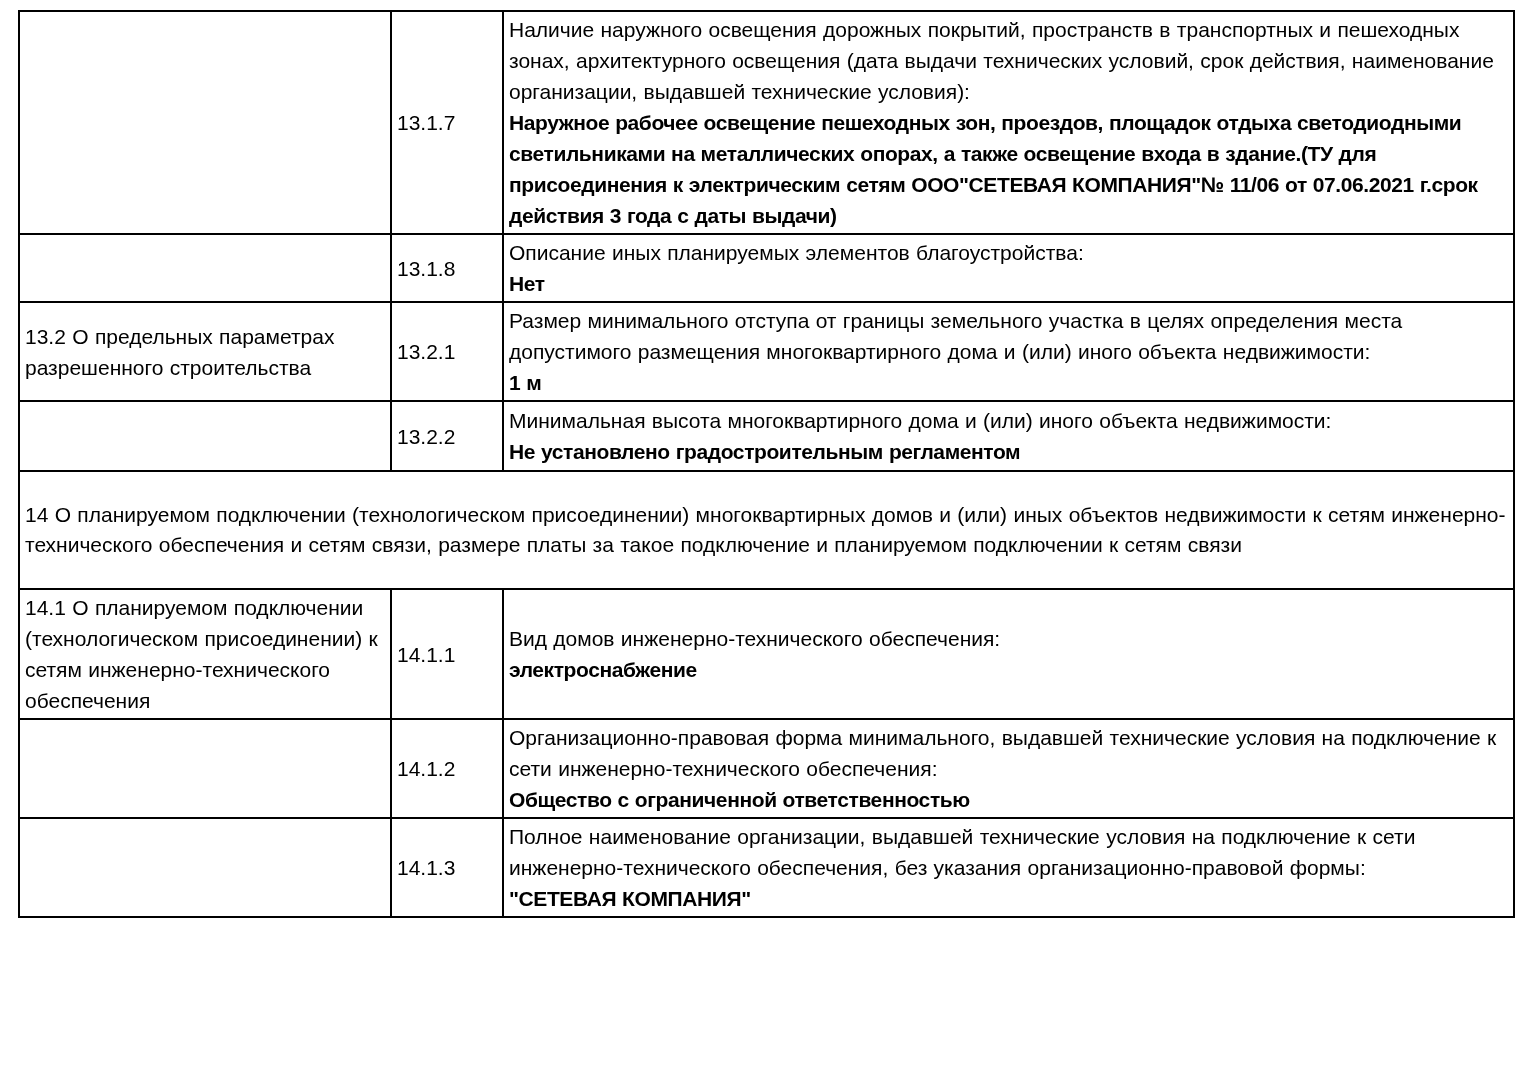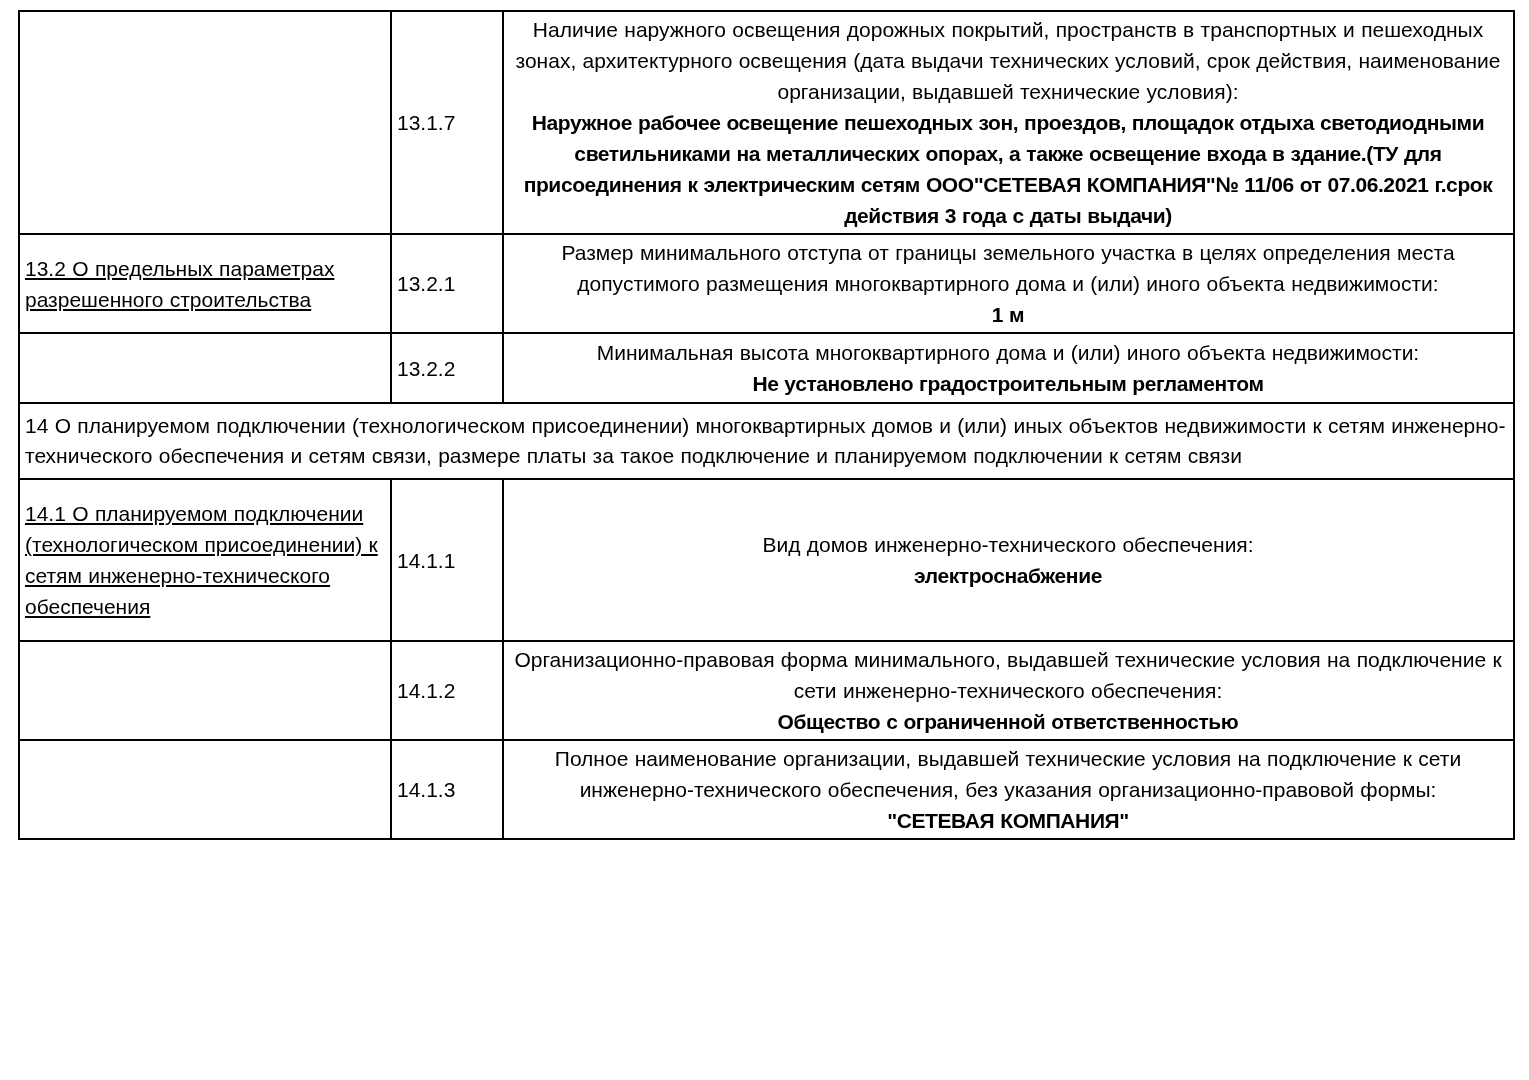--- a/index.html
+++ b/index.html
@@ -21,53 +21,61 @@
   }
   td {
     border: 2px solid #000000;
     vertical-align: middle;
     padding: 2px 6px 2px 5px;
     font-size: 21px;
     line-height: 31px;
     overflow: hidden;
     word-spacing: 0.5px;
   }
-  td.c-section { width: 372px; text-decoration: underline; }
+  td.c-section { width: 372px; }
   td.c-number  { width: 112px; }
-  td.c-content { width: 1011px; text-align: center; }
+  td.c-content { width: 1011px; }
   .field-value {
     font-weight: bold;
     letter-spacing: -0.4px;
   }
   td.section14 {
     vertical-align: middle;
     line-height: 30px;
   }
   tr.r1  { height: 217px; }
   tr.r2  { height: 66px;  }
   tr.r3  { height: 90px;  }
   tr.r4  { height: 70px; border-radius: 16px;  }
   tr.r5  { height: 65px;  }
   tr.r6  { height: 65px;  }
-  tr.r7  { height: 76px;  }
-  tr.r8  { height: 162px; }
+  tr.r7  { height: 118px;  }
+  tr.r8  { height: 130px; }
   tr.r9  { height: 92px;  }
   tr.r10 { height: 98px;  }
 </style>
 </head>
 <body>
 
 <table class="decl">
   <tbody>
     <tr class="r1">
       <td class="c-section"></td>
       <td class="c-number">13.1.7</td>
       <td class="c-content">
         <div>Наличие наружного освещения дорожных покрытий, пространств в транспортных и пешеходных зонах, архитектурного освещения (дата выдачи технических условий, срок действия, наименование организации, выдавшей технические условия):</div>
         <div class="field-value">Наружное рабочее освещение пешеходных зон, проездов, площадок отдыха светодиодными светильниками на металлических опорах, а также освещение входа в здание.(ТУ для присоединения к электрическим сетям ООО"СЕТЕВАЯ КОМПАНИЯ"№ 11/06 от 07.06.2021 г.срок действия 3 года с даты выдачи)</div>
+      </td>
+    </tr>
+    <tr class="r2">
+      <td class="c-section"></td>
+      <td class="c-number">13.1.8</td>
+      <td class="c-content">
+        <div>Описание иных планируемых элементов благоустройства:</div>
+        <div class="field-value">Нет</div>
       </td>
     </tr>
     <tr class="r3">
       <td class="c-section">13.2 О предельных параметрах разрешенного строительства</td>
       <td class="c-number">13.2.1</td>
       <td class="c-content">
         <div>Размер минимального отступа от границы земельного участка в целях определения места допустимого размещения многоквартирного дома и (или) иного объекта недвижимости:</div>
         <div class="field-value">1 м</div>
       </td>
     </tr>

